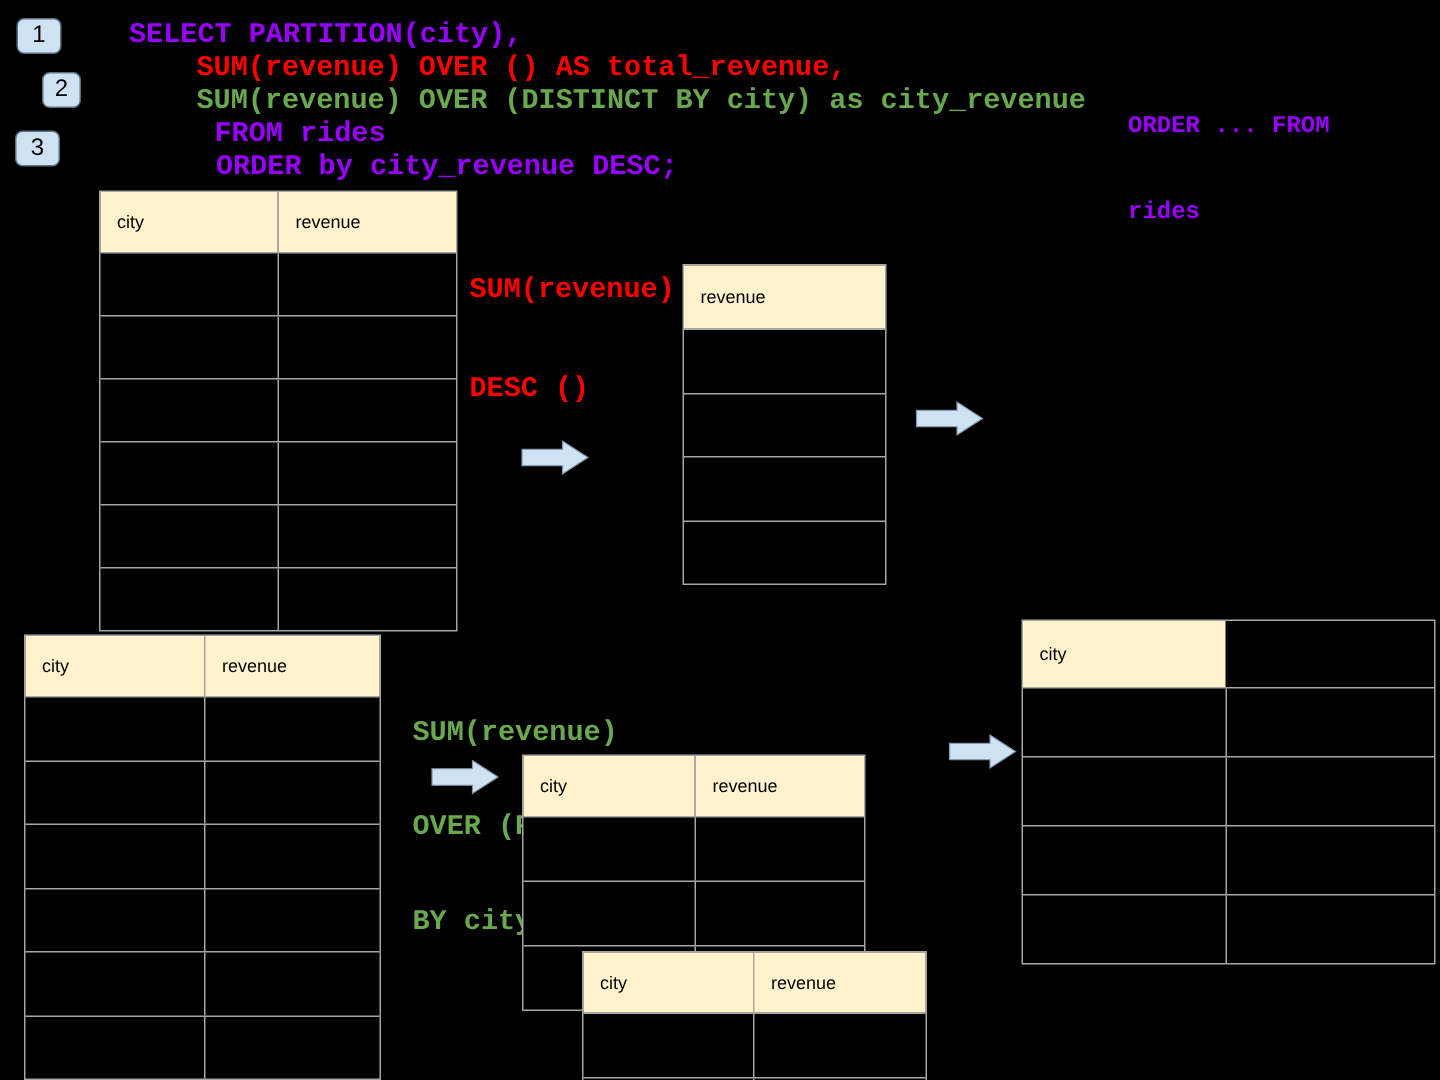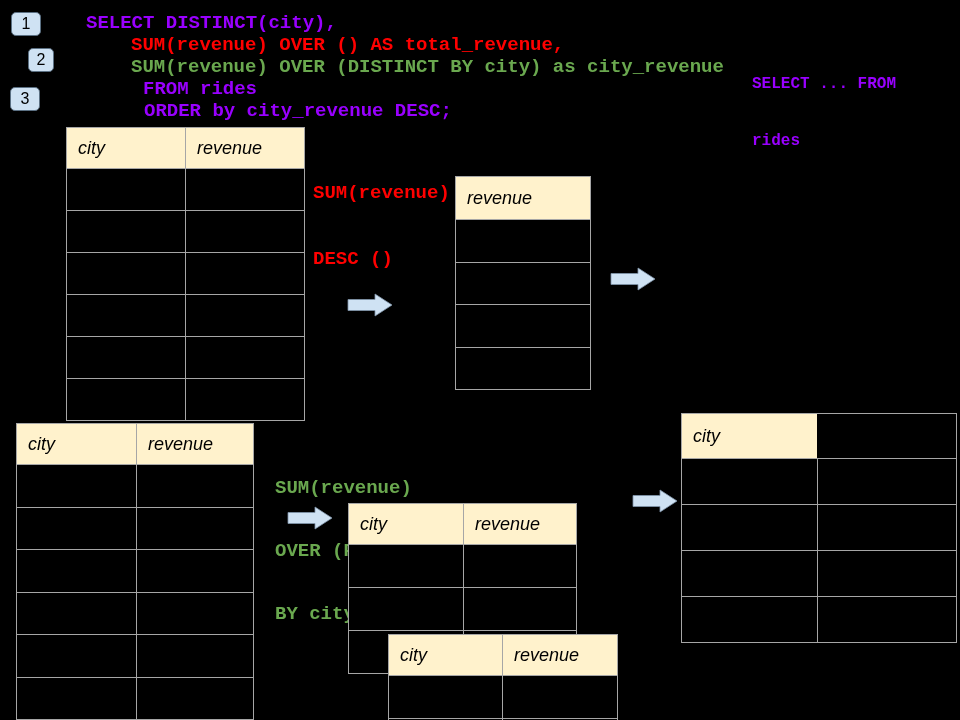--- a/index.html
+++ b/index.html
@@ -33,41 +33,41 @@
     box-sizing:border-box;
   }
   .tr{display:flex;}
   .tr + .tr{border-top:1px solid var(--table-border,#a6a6a6);}
   .td{box-sizing:border-box;flex-shrink:0;}
   .td + .td{border-left:1px solid var(--table-border,#a6a6a6);}
   .td.fill{flex:1 1 auto;}
   .th{
     background:var(--table-header-bg,#fff2cc);color:#000;
     display:flex;align-items:center;padding-left:11px;
-    font-size:18px;font-family:"Liberation Sans",sans-serif;font-style:italic;
+    font-size:12px;font-family:"Liberation Sans",sans-serif;
   }
   .arrow{position:absolute;}
 </style>
 </head>
 <body>
 
 <div id="canvas">
 
   <div class="badge" style="left:11px;top:12px;">1</div>
   <div class="badge" style="left:28px;top:48px;width:26px;">2</div>
   <div class="badge" style="left:10px;top:87px;">3</div>
 
-  <div class="mono code c-purple" style="left:86px;top:12px;">SELECT DISTINCT(city),</div>
+  <div class="mono code c-purple" style="left:86px;top:12px;">SELECT PARTITION(city),</div>
   <div class="mono code c-red" style="left:131px;top:34px;">SUM(revenue) OVER () AS total_revenue,</div>
   <div class="mono code c-green" style="left:131px;top:56px;">SUM(revenue) OVER (DISTINCT BY city) as city_revenue</div>
   <div class="mono code c-purple" style="left:109px;top:78px;margin-left:34px;">FROM rides</div>
   <div class="mono code c-purple" style="left:109px;top:100px;margin-left:35px;">ORDER by city_revenue DESC;</div>
 
   <div class="mono note c-purple" style="left:752px;top:37px;">
-    <div>SELECT ... FROM</div>
+    <div>ORDER ... FROM</div>
     <div>rides</div>
   </div>
 
   <div class="mono ann c-red" style="left:313px;top:138px;line-height:22px;">
     <div>SUM(revenue)</div>
     <div>DESC ()</div>
   </div>
 
   <div class="mono ann c-green" style="left:275px;top:436px;">
     <div>SUM(revenue)</div>

